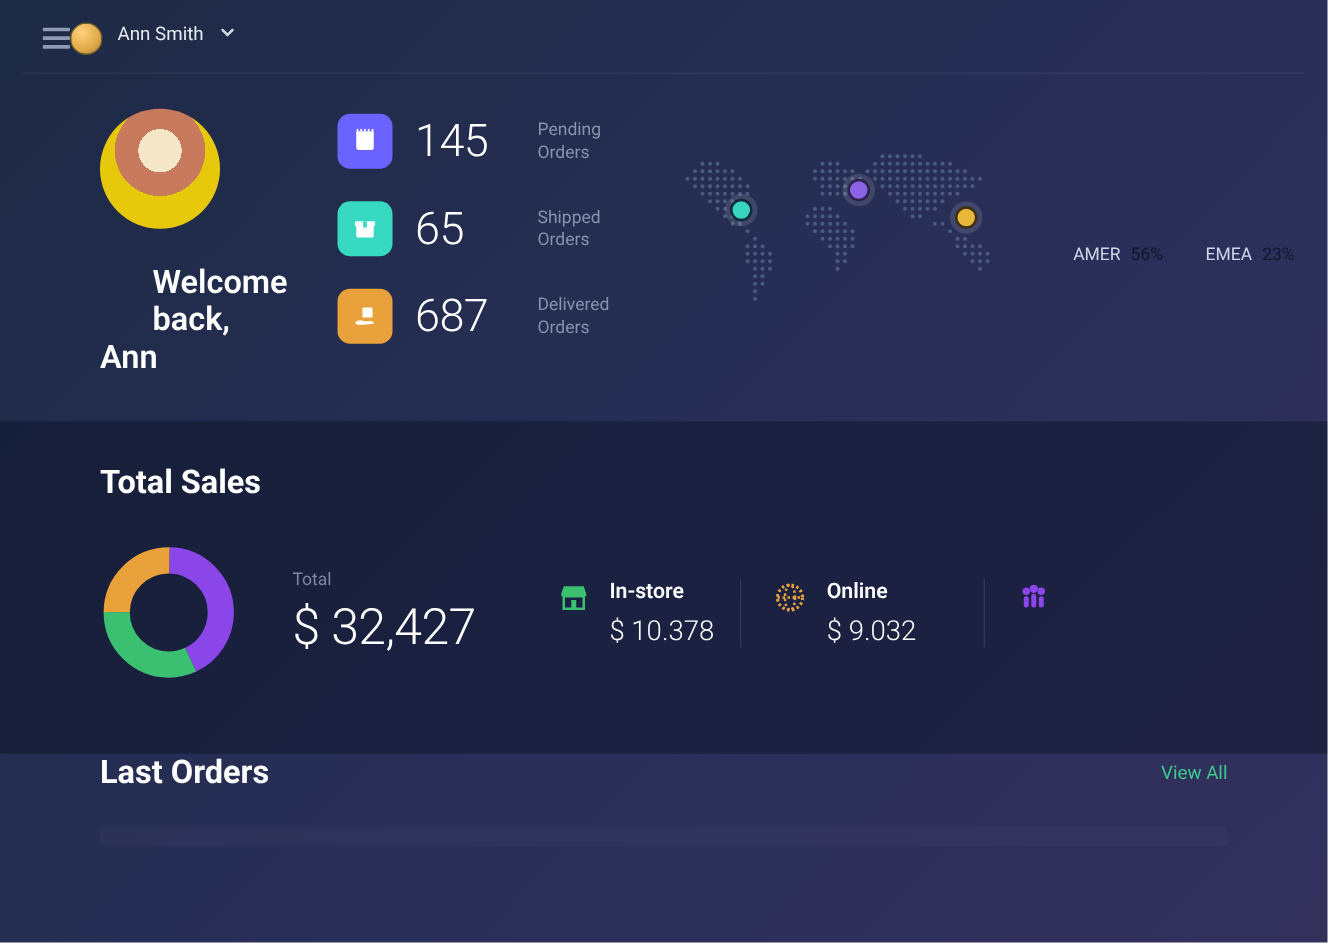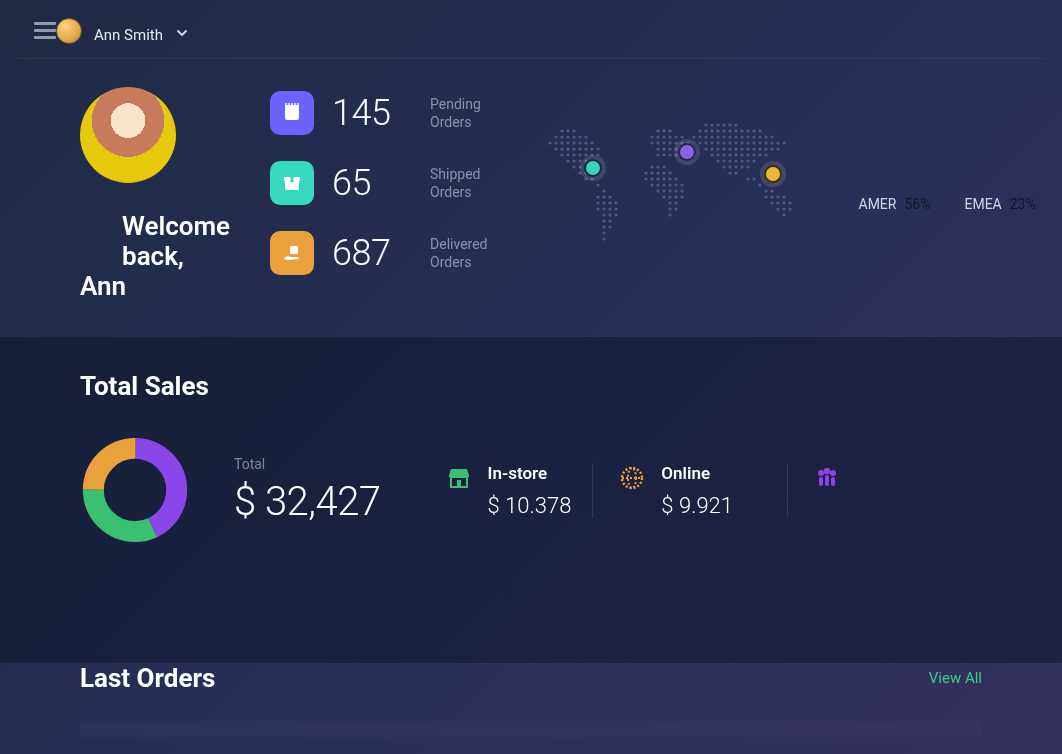--- a/index.html
+++ b/index.html
@@ -8,21 +8,21 @@
     background: linear-gradient(135deg, #1d2a44 0%, #2a2f5a 60%, #33305c 100%);
     color:#fff;
     overflow:hidden;
   }
   
   .topbar { display:flex; align-items:center; padding:18px 34px 0 34px; }
   .hamburger { cursor:pointer; color:#8f9bb3; }
   .hamburger svg { display:block; }
   .brand { flex:1; display:flex; align-items:center; justify-content:center; gap:10px; }
   .brand-name { font-weight:600; font-size:18px; letter-spacing:.3px; }
-  .user { display:flex; align-items:flex-end; gap:12px; cursor:pointer; }
+  .user { display:flex; align-items:flex-start; gap:12px; cursor:pointer; }
   .user-avatar { width:26px; height:26px; border-radius:50%; background: radial-gradient(circle at 35% 30%, #ffd27a 0%, #e0a84a 60%, #b07c2a 100%); border:1px solid #6a5a2c; }
   .user-name { font-size:15px; color:#e6eaf2; }
   .chevron { color:#ced5e5; }
   .hr { height:1px; background:rgba(255,255,255,.06); margin:14px 18px 0 18px; }
 
   
   .hero { display:flex; padding:28px 34px 36px 80px; gap:40px; }
   .welcome { width:260px; }
   .big-avatar { width:96px; height:96px; border-radius:50%; background: radial-gradient(circle at 50% 35%, #f6e6c8 0 22%, #c77b5c 22% 46%, #e7c90b 46% 100%); margin-bottom:28px; }
   .welcome-line1 { font-size:26px; font-weight:600;margin-left:42px; }
@@ -35,21 +35,21 @@
   .stat-label { color:#8893aa; font-size:14px; line-height:1.3; }
 
   .map-col { flex:1; display:flex; flex-direction:row; align-items:center;gap:31px; }
   .worldmap { position:relative; margin-top:4px; }
   .map-pin { position:absolute; width:18px; height:18px; border-radius:50%; box-shadow:0 0 0 4px rgba(255,255,255,.12); }
   .region-row { display:flex; gap:34px; margin-top:20px; font-size:14px; }
   .region { color:#cfd6e6; display:flex; gap:8px; }
   .region .pct { color:#0f172a; }
 
   
-  .sales { background: rgba(10,18,36,.46); padding:34px 80px 118px 80px; }
+  .sales { background: rgba(10,18,36,.46); padding:34px 80px 58px 80px; }
   .sales-title { font-size:26px; font-weight:700; margin-bottom:34px; }
   .sales-row { display:flex; align-items:center; gap:44px; }
   .donut-wrap { width:110px; height:110px; }
   .total-lbl { color:#7c879e; font-size:14px; margin-bottom:6px; }
   .total-amt { font-size:40px; font-weight:300; letter-spacing:-.5px; }
   .channels { flex:1; display:flex; }
   .channel { flex:1; border-left:1px solid rgba(255,255,255,.10); padding-left:26px; display:flex; gap:16px; }
   .channel:first-child { border-left:none; padding-left:0;justify-content:center; }
   .ch-icon { width:26px; height:26px; margin-top:2px; }
   .ch-name { font-size:17px; font-weight:600; margin-bottom:10px; }
@@ -420,21 +420,21 @@
       <div class="channel">
         <span class="ch-icon">
           <svg width="26" height="26" viewBox="0 0 26 26">
               <circle cx="13" cy="13" r="10" fill="none" stroke="#e9a23b" stroke-width="2.5" stroke-dasharray="2 2"></circle>
               <ellipse cx="13" cy="13" rx="4" ry="10" fill="none" stroke="#e9a23b" stroke-width="2" stroke-dasharray="2 2"></ellipse>
               <line x1="3" y1="13" x2="23" y2="13" stroke="#e9a23b" stroke-width="2" stroke-dasharray="2 2"></line>
             </svg>
         </span>
         <div>
           <div class="ch-name">Online</div>
-          <div class="ch-val">$ 9.921</div>
+          <div class="ch-val">$ 9.032</div>
         </div>
       </div>
       <div class="channel">
         <span class="ch-icon">
           <svg width="26" height="26" viewBox="0 0 26 26" fill="#8a46e8">
               <circle cx="7" cy="8" r="3"></circle>
               <circle cx="13" cy="6" r="3.3"></circle>
               <circle cx="19" cy="8" r="3"></circle>
               <rect x="5" y="12" width="4" height="9" rx="2"></rect>
               <rect x="11" y="10" width="4" height="11" rx="2"></rect>

